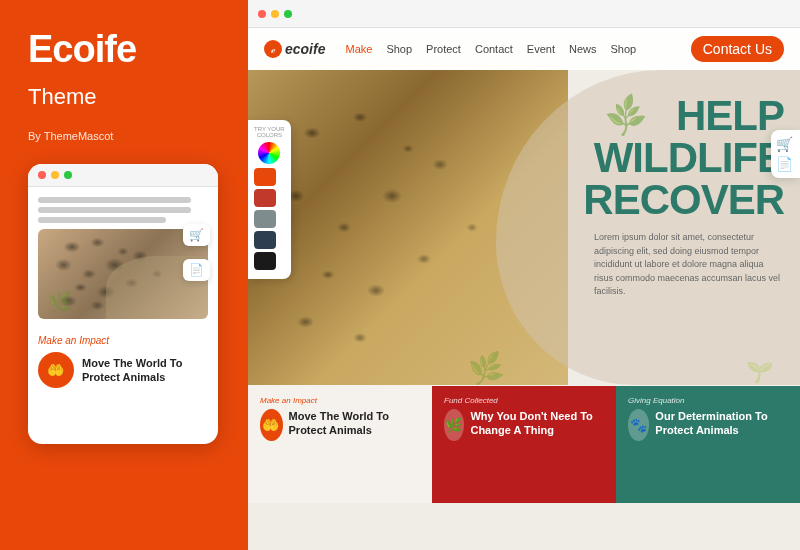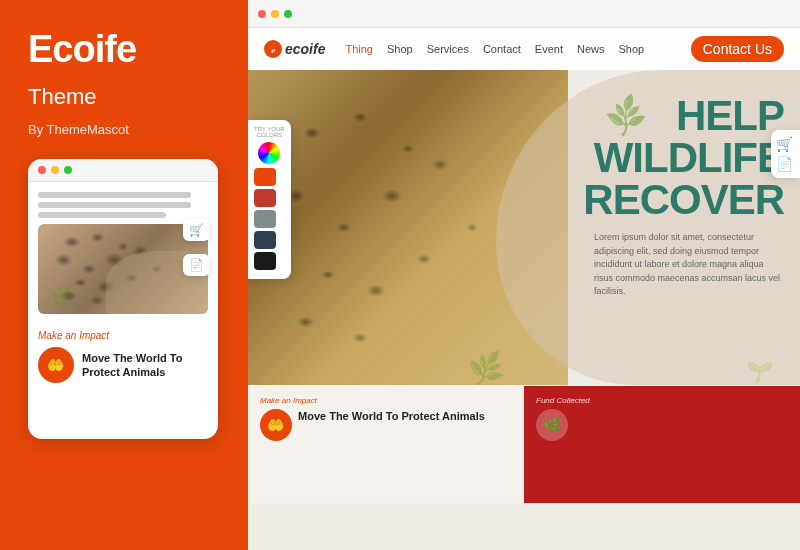--- a/index.html
+++ b/index.html
@@ -36,23 +36,23 @@
     }
 
     .brand-subtitle {
       font-size: 22px;
       font-weight: 400;
       color: #ffffff;
       margin-top: 16px;
     }
 
     .brand-author {
-      font-size: 13px;
+      font-size: 11px;
       color: rgba(255,255,255,0.85);
-      margin-top: 12px;
+      margin-top: 20px;
     }
 
     
     .mobile-mockup {
       margin-top: 22px;
       width: 190px;
       height: 280px;
       background: #ffffff;
       border-radius: 14px;
       overflow: hidden;
@@ -578,23 +578,23 @@
   </div>
 
   <div class="desktop-nav">
     <div class="nav-logo ecoife-logo-small">
       <div class="nav-logo-icon">
         <span>ℯ</span>
       </div>
       <span class="nav-logo-text">ecoife</span>
     </div>
     <div class="nav-links">
-      <span class="nav-link active">Thing</span>
+      <span class="nav-link active">Make</span>
       <span class="nav-link">Shop</span>
-      <span class="nav-link">Services</span>
+      <span class="nav-link">Protect</span>
       <span class="nav-link">Contact</span>
       <span class="nav-link">Event</span>
       <span class="nav-link">News</span>
       <span class="nav-link">Shop</span>
     </div>
     <button class="nav-contact-btn">Contact Us</button>
   </div>
 
   <div class="hero-section">
 
@@ -643,17 +643,25 @@
       <div class="card-bottom-row">
         <div class="card-icon-circle">🤲</div>
         <div class="card-main-text">Move The World To Protect Animals</div>
       </div>
     </div>
 
     <div class="bottom-card">
       <div class="card-small-label">Fund Collected</div>
       <div class="card-bottom-row">
         <div class="card-icon-circle">🌿</div>
-      </div>
-    </div>
-
+        <div class="card-main-text">Why You Don't Need To Change A Thing</div>
+      </div>
+    </div>
+
+    <div class="bottom-card">
+      <div class="card-small-label">Giving Equation</div>
+      <div class="card-bottom-row">
+        <div class="card-icon-circle">🐾</div>
+        <div class="card-main-text">Our Determination To Protect Animals</div>
+      </div>
+    </div>
   </div>
 </div>
 
 </body></html>

